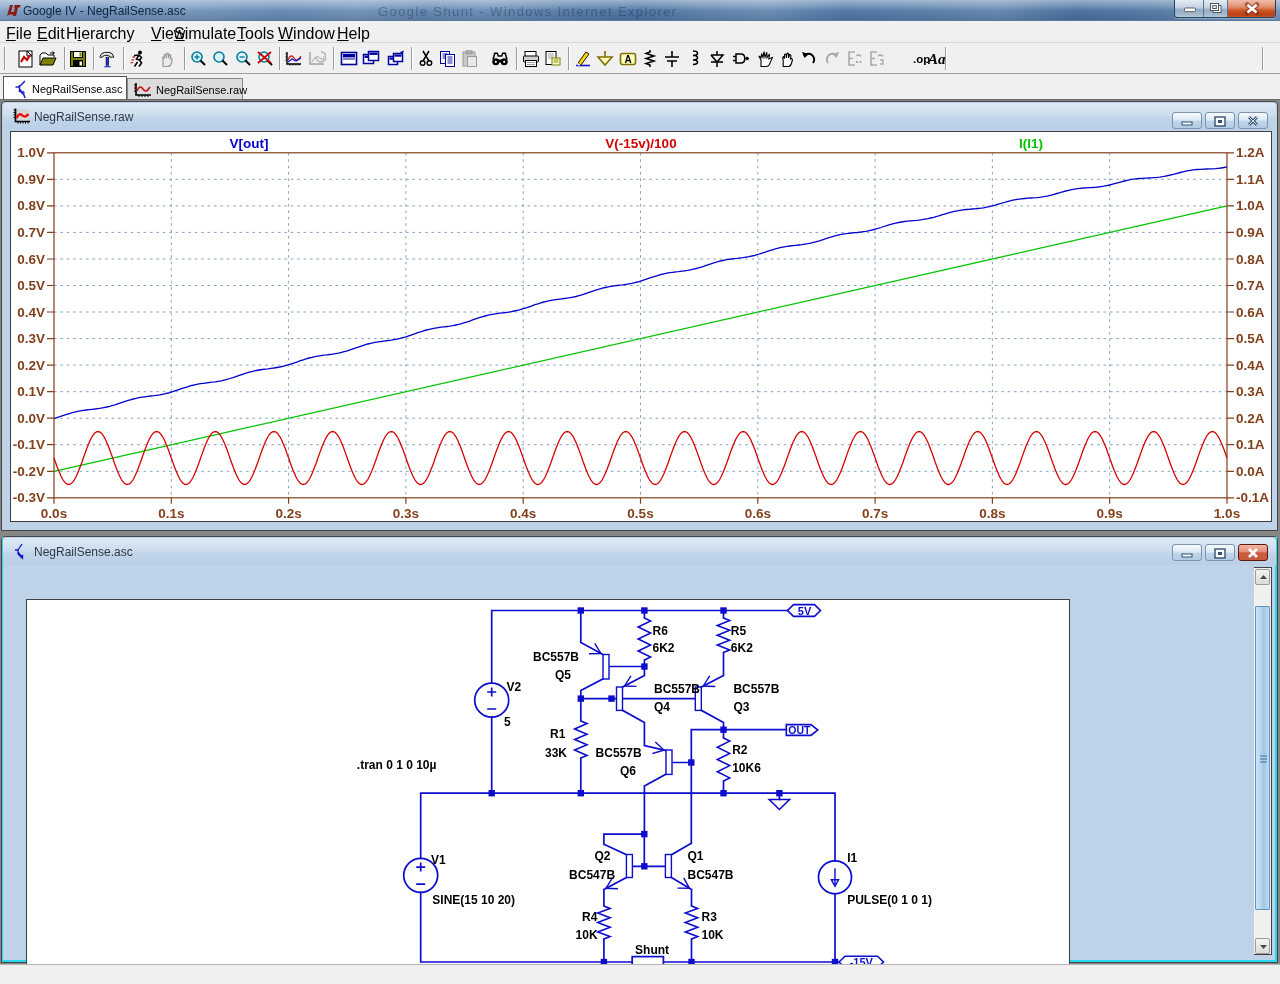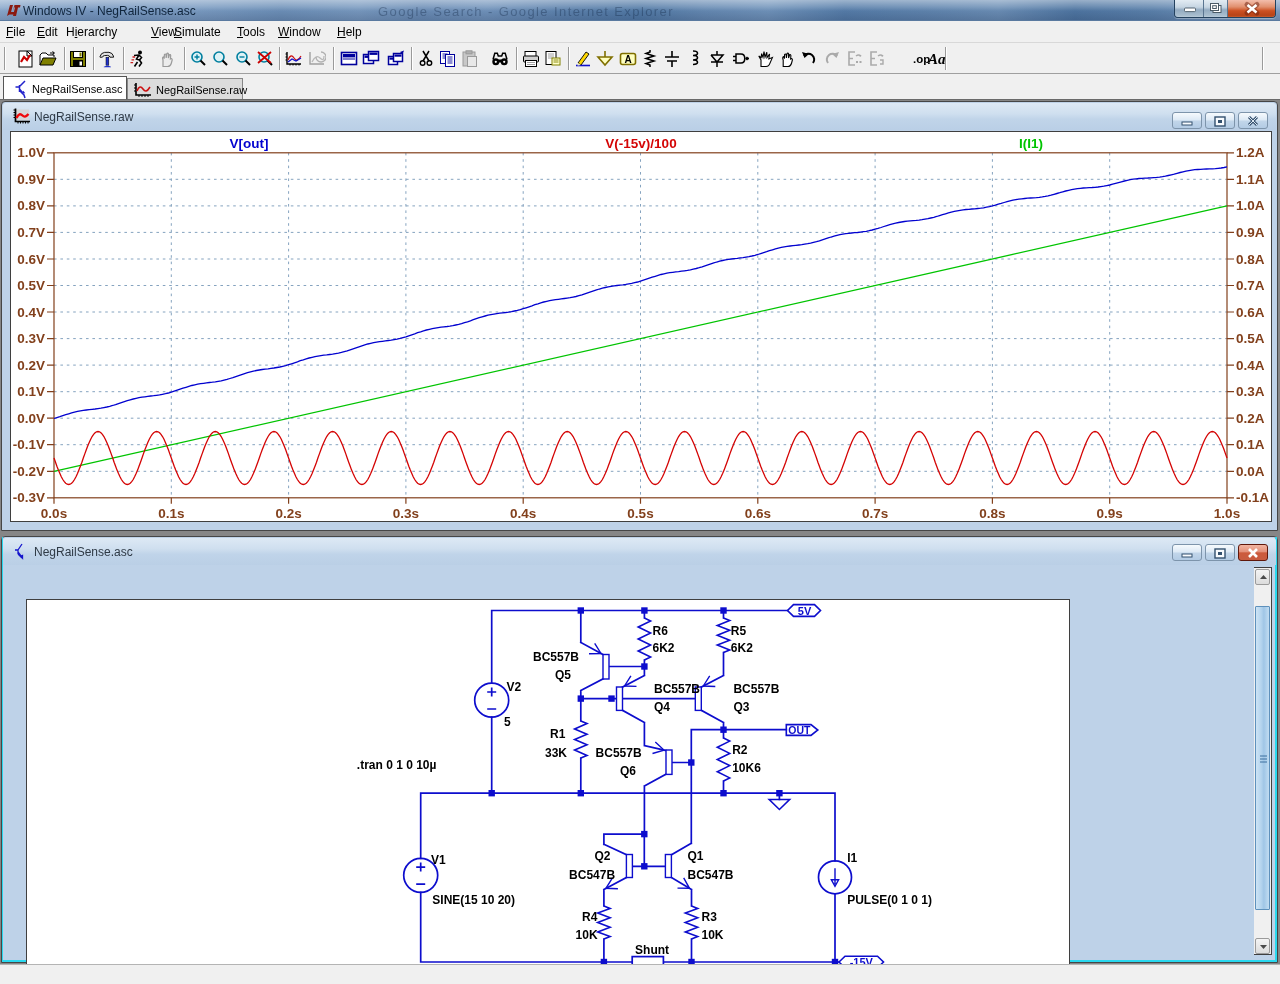--- a/index.html
+++ b/index.html
@@ -20,21 +20,21 @@
 #capgrp { position:absolute; left:1174px; top:0; width:102px; height:18px; border:1px solid #24415e; border-top:none;
   border-radius:0 0 4px 4px; overflow:hidden; box-shadow:0 1px 1px rgba(255,255,255,0.35); }
 .capbtn { position:absolute; top:0; height:18px;
   background:linear-gradient(180deg,#e3ecf3 0%,#c6d5e2 40%,#93abc1 55%,#a7bccd 85%,#c3d4e0 100%); }
 #btnmin { left:0; width:29px; border-right:1px solid #5a7590; }
 #btnmax { left:29px; width:24px; border-right:1px solid #5a7590; }
 #btncls { left:53px; width:49px;
   background:linear-gradient(180deg,#f3beac 0%,#e1906f 38%,#cc5022 60%,#b84318 85%,#d06a3a 100%); }
 
 
-#menubar { left:0; top:21px; width:1188px; height:21px; background:#f0f0f0; font-size:12px; color:#000; }
+#menubar { left:0; top:21px; width:1188px; height:21px; background:#f0f0f0; font-size:16px; color:#000; }
 #menubar span { position:absolute; top:4px; }
 u { text-decoration:underline; }
 
 
 #toolbar { left:0; top:42px; width:1280px; height:31px; background:#f0f0f0; border-top:1px solid #d8d8d8; }
 .tsep { position:absolute; top:4px; width:2px; height:23px; border-left:1px solid #9a9a9a; border-right:1px solid #fff; }
 .ticon { position:absolute; top:7px; width:18px; height:18px; }
 .ticon svg { display:block; }
 
 
@@ -64,22 +64,22 @@
 #statusbar { left:0; top:964px; width:1280px; height:20px; background:#f0f0f0; border-top:1px solid #b4b4b4; }
 </style>
 </head>
 <body>
 
 <div class="abs" id="titlebar">
   <svg style="position:absolute;left:4px;top:2px" width="19" height="17" viewBox="0 0 19 17">
     <path d="M3 14 L6 3 L9 3 L7 10 L10.5 10 L10 12.5 L5.5 12.5 Z" fill="#8b1a10"></path>
     <path d="M10.5 9 L12 3 L18 3 L17.5 5.5 L15.5 5.5 L13.5 14 L10.5 14 L12.5 5.5 L11 5.5 Z" fill="#8b1a10" transform="translate(-1.5,0)"></path>
   </svg>
-  <span class="ttext">Windows IV - NegRailSense.asc</span>
-  <span id="ghost">Google Search - Google Internet Explorer</span>
+  <span class="ttext">Google IV - NegRailSense.asc</span>
+  <span id="ghost">Google Shunt - Windows Internet Explorer</span>
   <div id="capgrp">
     <div class="capbtn" id="btnmin"><svg width="29" height="18">
           <rect x="9.5" y="8" width="11" height="3.6" rx="1" fill="#fff" stroke="#4a5a66" stroke-width="0.9"></rect>
         </svg></div>
     <div class="capbtn" id="btnmax"><svg width="24" height="18">
           <rect x="9" y="5.5" width="8" height="7" fill="#fff" stroke="#4a5a66" stroke-width="1"></rect>
           <rect x="6.5" y="3.5" width="8" height="7" fill="#fff" stroke="#4a5a66" stroke-width="1"></rect>
           <rect x="8.7" y="5.7" width="3.6" height="2.8" fill="none" stroke="#4a5a66" stroke-width="1"></rect>
         </svg></div>
     <div class="capbtn" id="btncls"><svg width="49" height="18">

